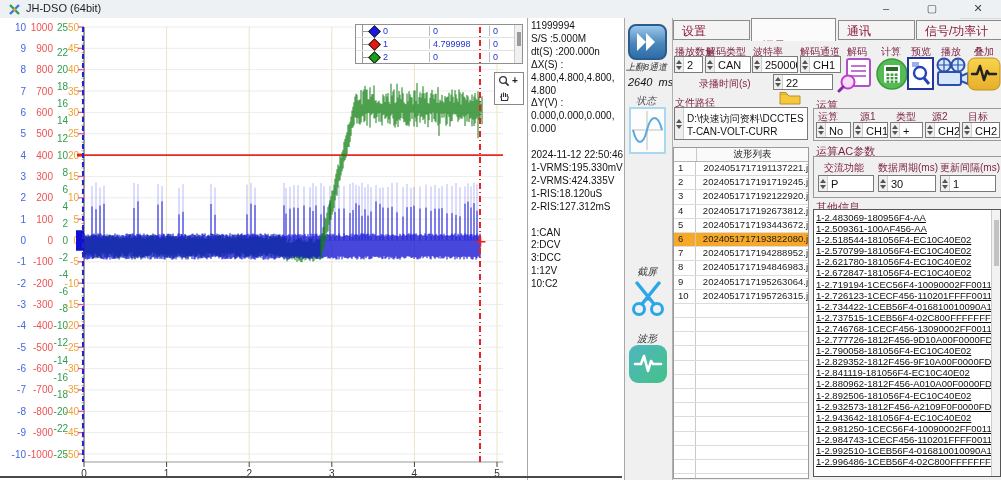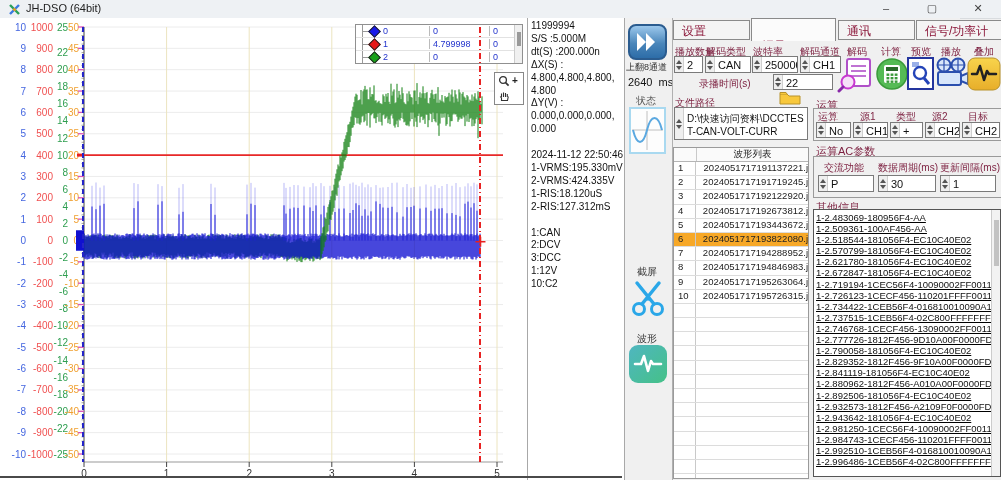--- a/index.html
+++ b/index.html
@@ -27,21 +27,21 @@
   #zoombox{left:494px;top:54px;width:28px;height:31px;background:#fff;border:1px solid #888;z-index:5;font-size:10px;color:#222;}
   .zrow{height:15px;display:flex;align-items:center;padding-left:3px;gap:2px;}
   .cursor-v{top:9px;width:2px;height:435px;z-index:8;}
   #cursor-blue{left:82px;background:repeating-linear-gradient(180deg,#2424c8 0 5px,rgba(0,0,0,0) 5px 9px);}
   #cursor-red{left:479px;background:repeating-linear-gradient(180deg,#e82222 0 6px,rgba(0,0,0,0) 6px 9px,#e82222 9px 10px,rgba(0,0,0,0) 10px 13px);}
   #bottom-rule{left:0;top:476px;width:622px;height:2px;background:#4a4a4a;}
   
   #info-panel{left:527px;top:18px;width:98px;height:462px;background:#fff;border-left:1px solid #a8a8a8;border-right:1px solid #a8a8a8;box-sizing:border-box;padding:2px 0 0 3px;}
   .info-line{font-size:10px;line-height:12.9px;color:#111;white-space:nowrap;}
   
-  #midcol{left:625px;top:18px;width:47px;height:462px;background:#f0f0f0;}
+  #midcol{left:625px;top:18px;width:47px;height:462px;background:#f0f0f0;font-style:italic;}
   #ff-btn{left:3px;top:6px;width:39px;height:36px;border-radius:8px;border:2px solid #2b5c8f;
           background:linear-gradient(180deg,#9cc8ec 0%,#4a86ba 55%,#2d6da8 100%);box-sizing:border-box;}
   .midlab{font-size:9px;color:#333;white-space:nowrap;}
   #elapsed{left:3px;top:58px;font-size:11px;color:#111;}
   #status-box{left:4px;top:89px;width:37px;height:47px;background:#fdfdfd;border:2px solid #a9d9f0;box-sizing:border-box;}
   
   #rpanel{left:672px;top:18px;width:288px;height:462px;background:#f0f0f0;border-left:1px solid #b0b0b0;box-sizing:border-box;}
   .tab{top:2px;height:20px;background:#f4f4f4;border:1px solid #8a8a8a;box-sizing:border-box;
        font-size:12px;color:#8a1538;padding:2px 0 0 8px;white-space:nowrap;overflow:hidden;}
   .tab.active{top:0;height:23px;background:#fbfbfb;border-bottom:none;padding-top:19px;font-style:italic;}

